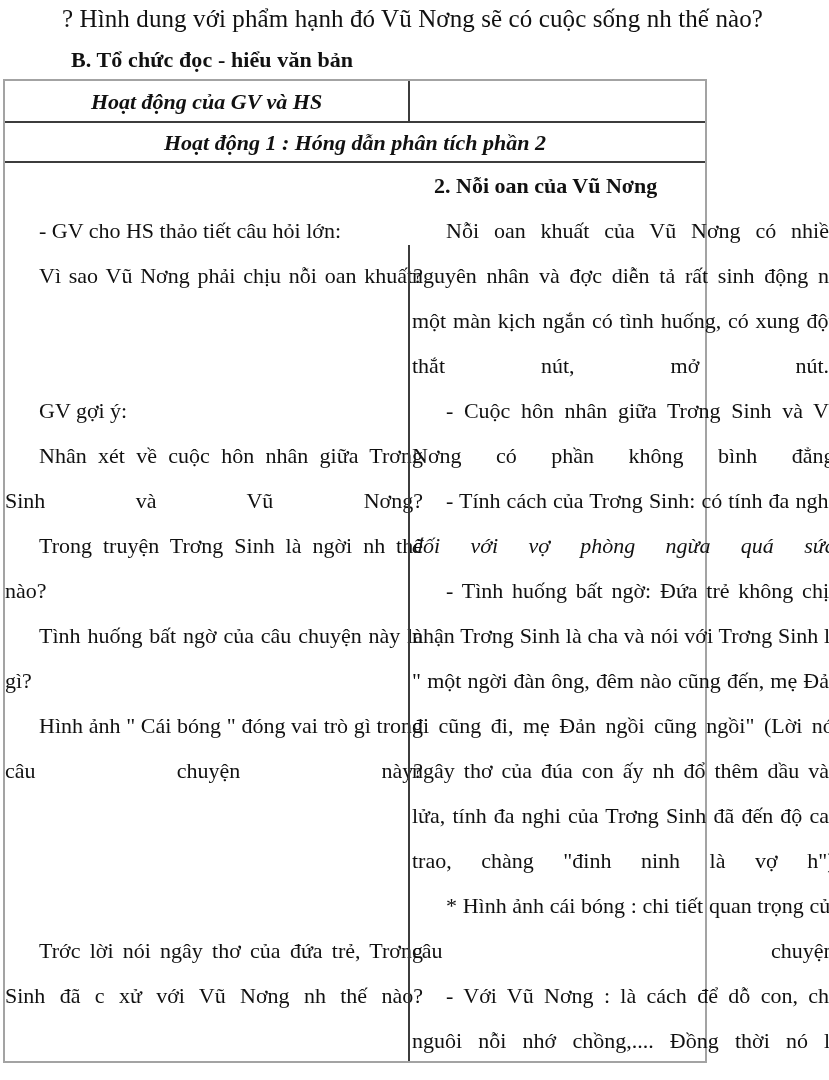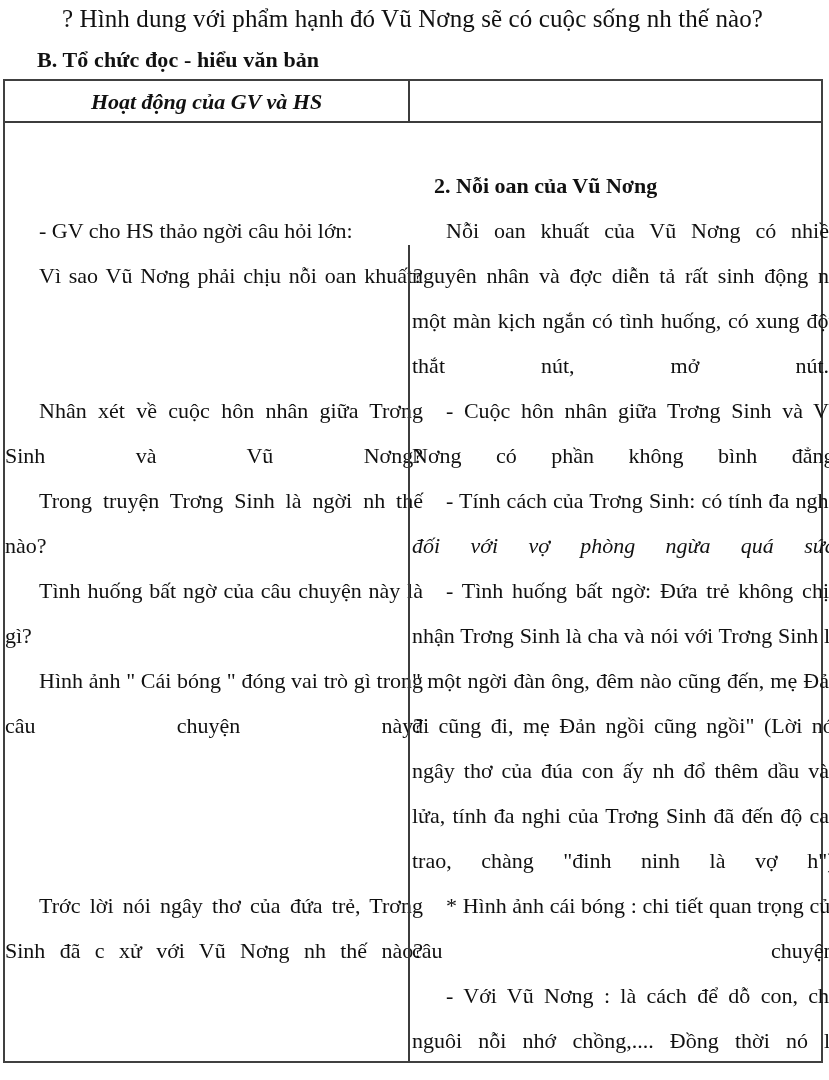--- a/index.html
+++ b/index.html
@@ -33,32 +33,32 @@
     font-size: 25px;
     line-height: 30px;
     padding-left: 62px;
     white-space: nowrap;
     letter-spacing: 0.1px;
   }
   .intro-line.q { padding-top: 4px; }
   .intro-line.b {
     font-weight: bold;
     padding-top: 11px;
-    padding-left: 37px;
+    padding-left: 71px;
     font-size: 22px;
   }
 
   
   .tbl {
     position: absolute;
     left: 3px;
     top: 79px;
-    width: 820px;
+    width: 704px;
     height: 984px;
-    border: 2px solid #404040;
+    border: 2px solid #a3a3a3;
     box-sizing: border-box;
     background: #fff;
   }
   .row-head {
     position: absolute;
     left: 0; top: 0;
     width: 100%;
     height: 42px;
     border-bottom: 2px solid #3c3c3c;
     box-sizing: border-box;
@@ -176,29 +176,33 @@
     <div class="intro-line b">B. Tổ chức đọc - hiểu văn bản</div>
   </div>
 
   <div class="tbl">
 
     <div class="row-head">
       <div class="hcell left">Hoạt động của GV và HS</div>
     </div>
     <div class="vdiv-head"></div>
 
+    <div class="row-span">
+      <div class="span-cell">Hoạt động 1 : Hóng dẫn phân tích phần 2</div>
+    </div>
 
     <div class="row-body">
 
       <div class="col col-left">
         <div class="flow">
           <div class="gap-1"></div>
-          <p class="p indent">- GV cho HS thảo ngời câu hỏi lớn:</p>
+          <p class="p indent">- GV cho HS thảo tiết câu hỏi lớn:</p>
           <p class="p indent fullwidth-just">Vì sao Vũ Nơng phải chịu nỗi oan khuất?</p>
           <div class="gap-2"></div>
+          <p class="p indent">GV gợi ý:</p>
           <p class="p indent fullwidth-just">Nhân xét về cuộc hôn nhân giữa Trơng Sinh và Vũ Nơng?</p>
           <p class="p indent fullwidth-just">Trong truyện Trơng Sinh là ngời nh thế nào?</p>
           <p class="p indent fullwidth-just">Tình huống bất ngờ của câu chuyện này là gì?</p>
           <p class="p indent fullwidth-just">Hình ảnh " Cái bóng " đóng vai trò gì trong câu chuyện này?</p>
           <div class="gap-3"></div>
           <p class="p indent fullwidth-just">Trớc lời nói ngây thơ của đứa trẻ, Trơng Sinh đã c xử với Vũ Nơng nh thế nào?</p>
         </div>
       </div>
 
       <div class="col col-right">

